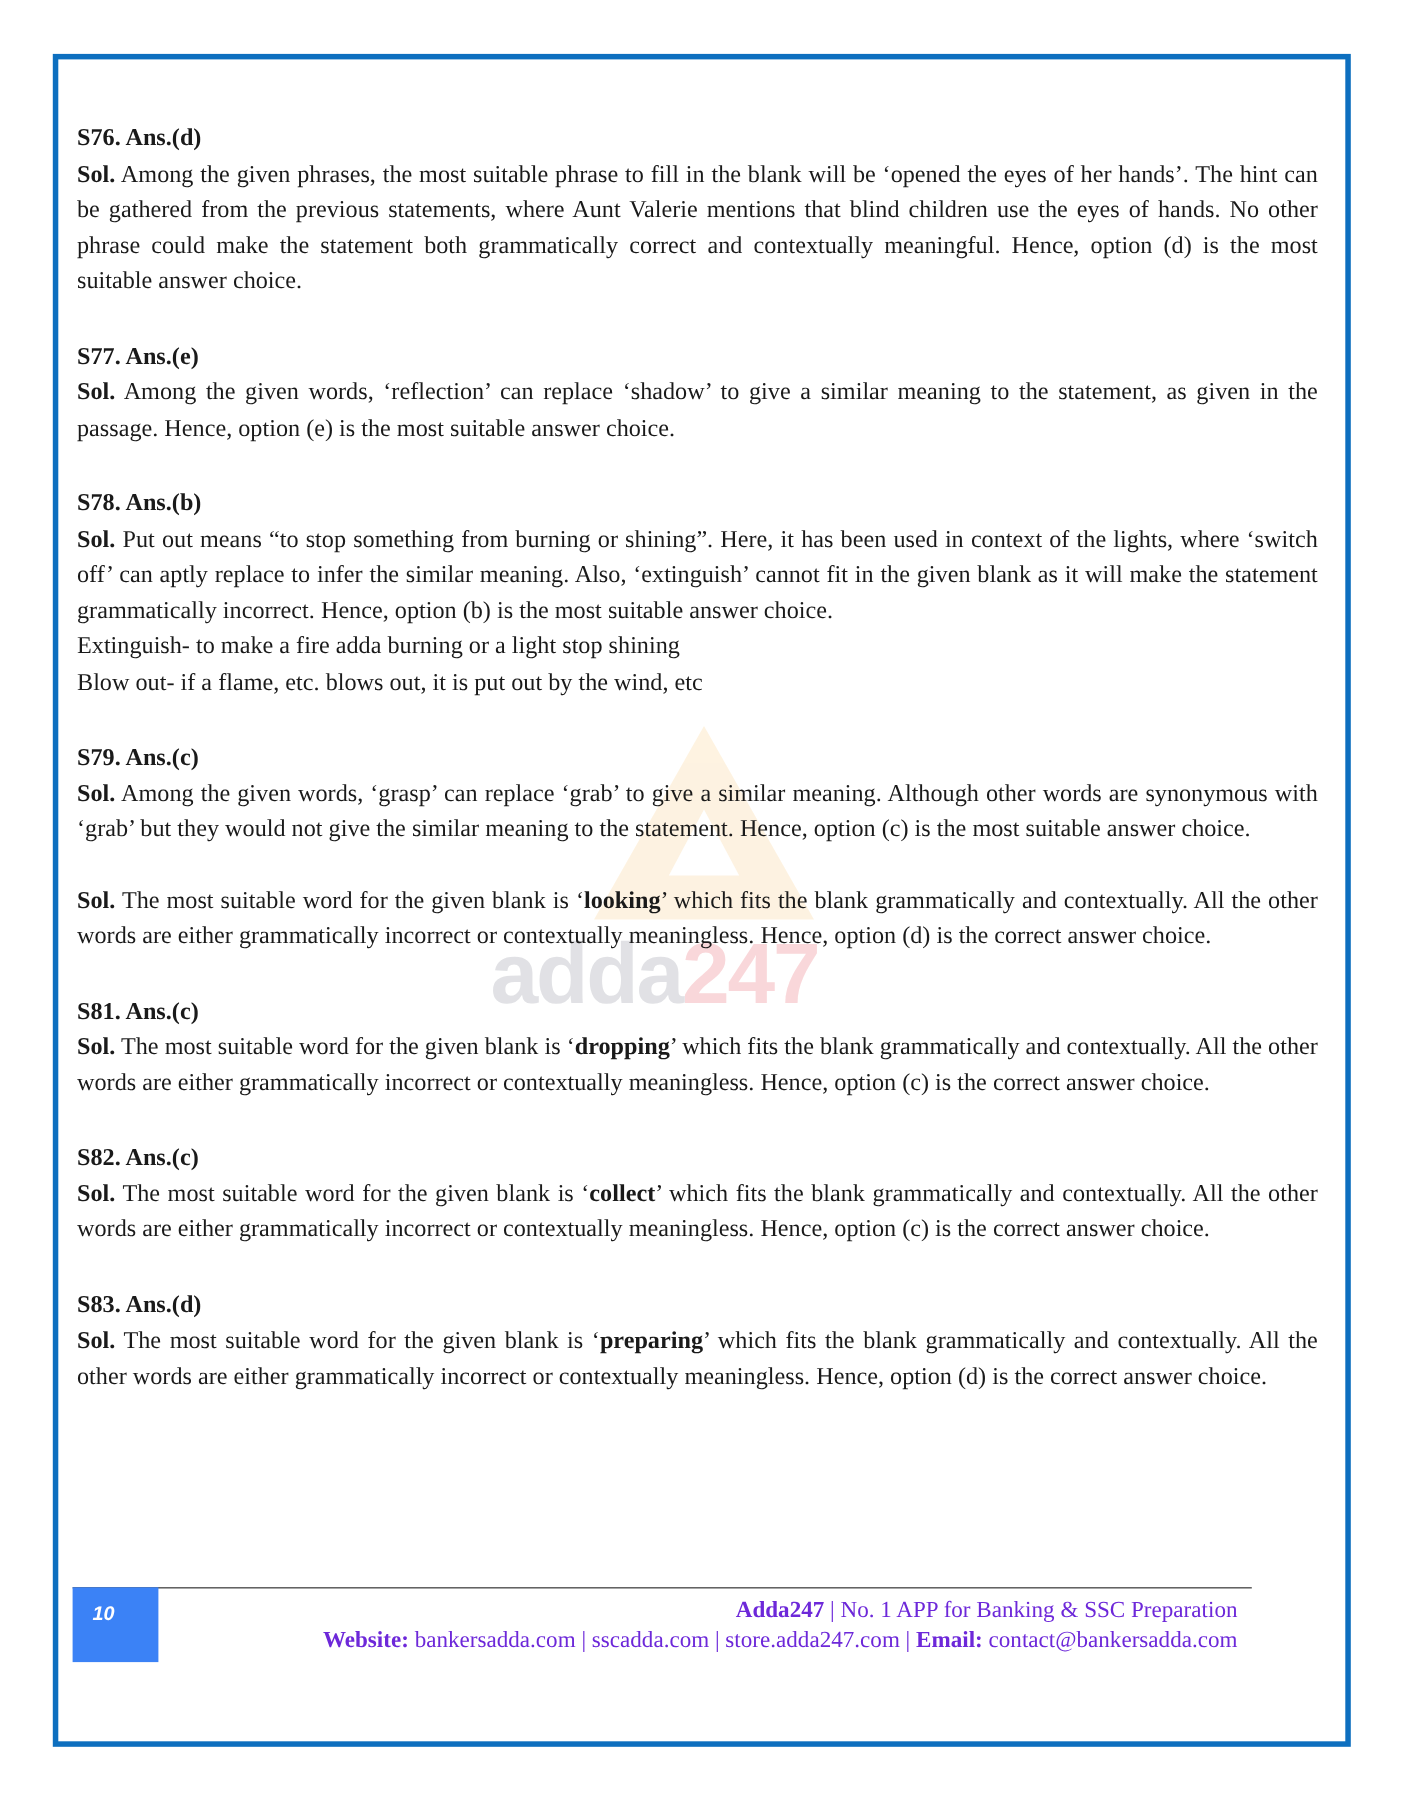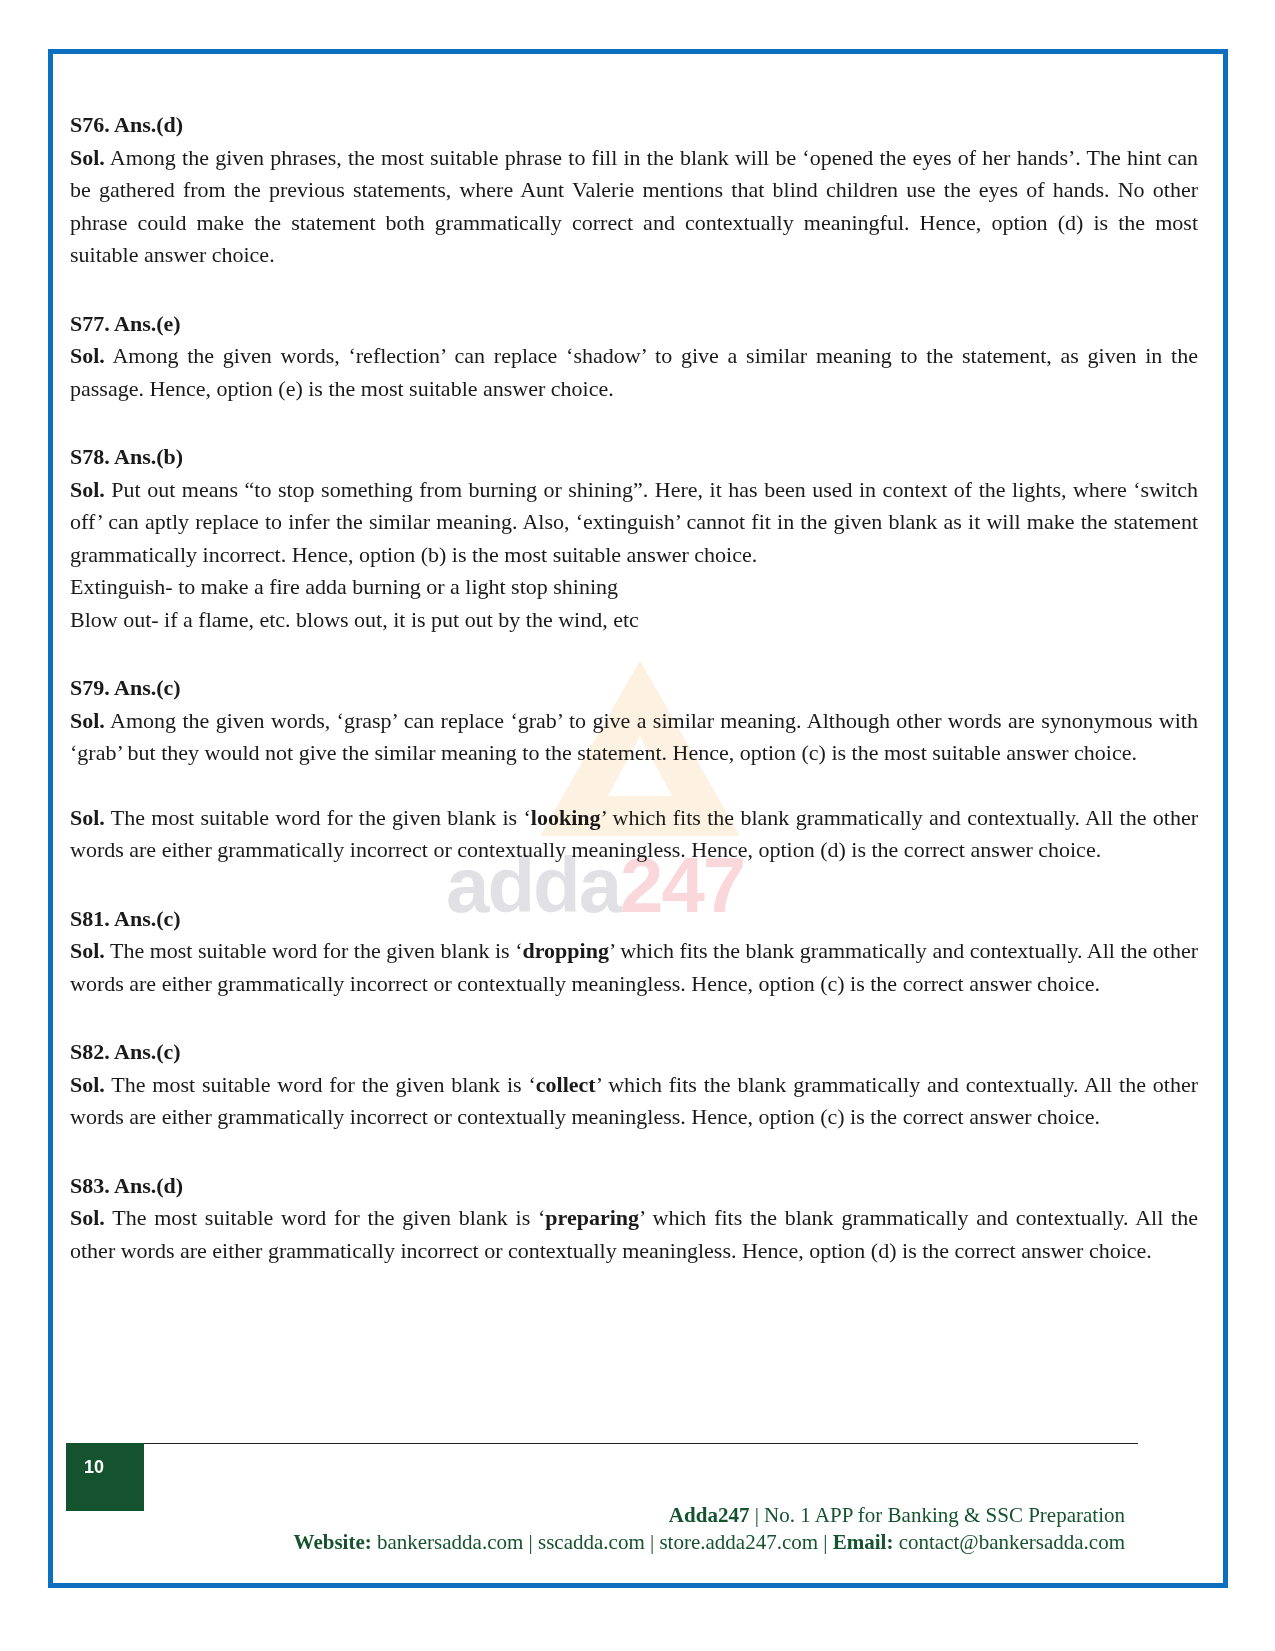--- a/index.html
+++ b/index.html
@@ -10,22 +10,22 @@
     .ans { font-weight: bold; margin-top: 36px; }
     .sol { text-align: justify; }
     .sol b { font-weight: bold; }
     .line { display: block; }
     .watermark { position: absolute; left: 440px; top: 660px; width: 400px; height: 280px; z-index: 1; opacity: 0.55; }
     .wm-tri { position: absolute; left: 100px; top: 0; width: 0; height: 0; border-left: 100px solid transparent; border-right: 100px solid transparent; border-bottom: 176px solid #fde9c9; }
     .wm-hole { position: absolute; left: 168px; top: 76px; width: 0; height: 0; border-left: 32px solid transparent; border-right: 32px solid transparent; border-bottom: 60px solid #fff; }
     .wm-text { position: absolute; left: 6px; top: 180px; font-family: "Liberation Sans", sans-serif; font-weight: bold; font-size: 78px; letter-spacing: -2px; color: #c9cad0; }
     .wm-text span { color: #f5b8bc; }
     .footer-rule { position: absolute; left: 66px; top: 1443px; width: 1072px; height: 0; border-top: 1.5px solid #222; }
-    .page-num { position: absolute; left: 66px; top: 1443px; width: 78px; height: 68px; background: #14532d; color: #fff; font-family: "Liberation Sans", sans-serif; font-weight: bold; font-size: 18px; text-align: center; padding-top: 14px; box-sizing: border-box; padding-right: 22px; }
-    .footer-text { position: absolute; right: 150px; top: 1502px; text-align: right; font-size: 21px; line-height: 27px; color: #14532d; }
+    .page-num { position: absolute; left: 66px; top: 1443px; width: 78px; height: 68px; background: #3b82f6; color: #fff; font-family: "Liberation Sans", sans-serif; font-weight: bold; font-size: 18px; text-align: center; padding-top: 14px; box-sizing: border-box; padding-right: 22px; font-style: italic; }
+    .footer-text { position: absolute; right: 150px; top: 1450px; text-align: right; font-size: 21px; line-height: 27px; color: #6d28d9; }
     .footer-text b { font-weight: bold; }
   </style>
 </head>
 <body>
 
 <div class="frame"></div>
 
 <div class="watermark">
   <div class="wm-tri"></div>
   <div class="wm-hole"></div>

